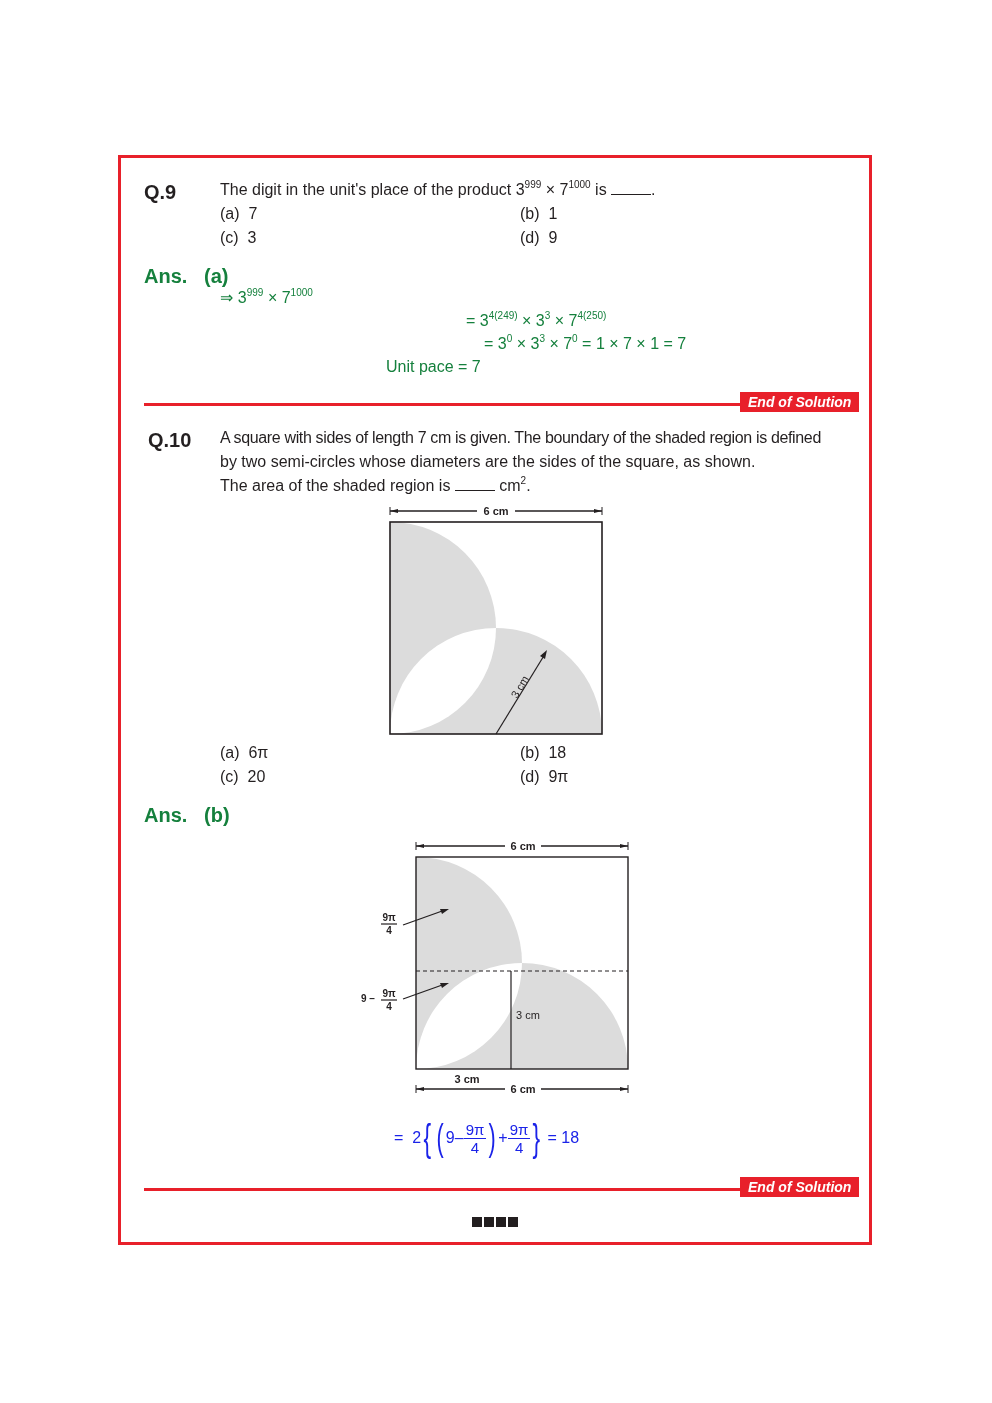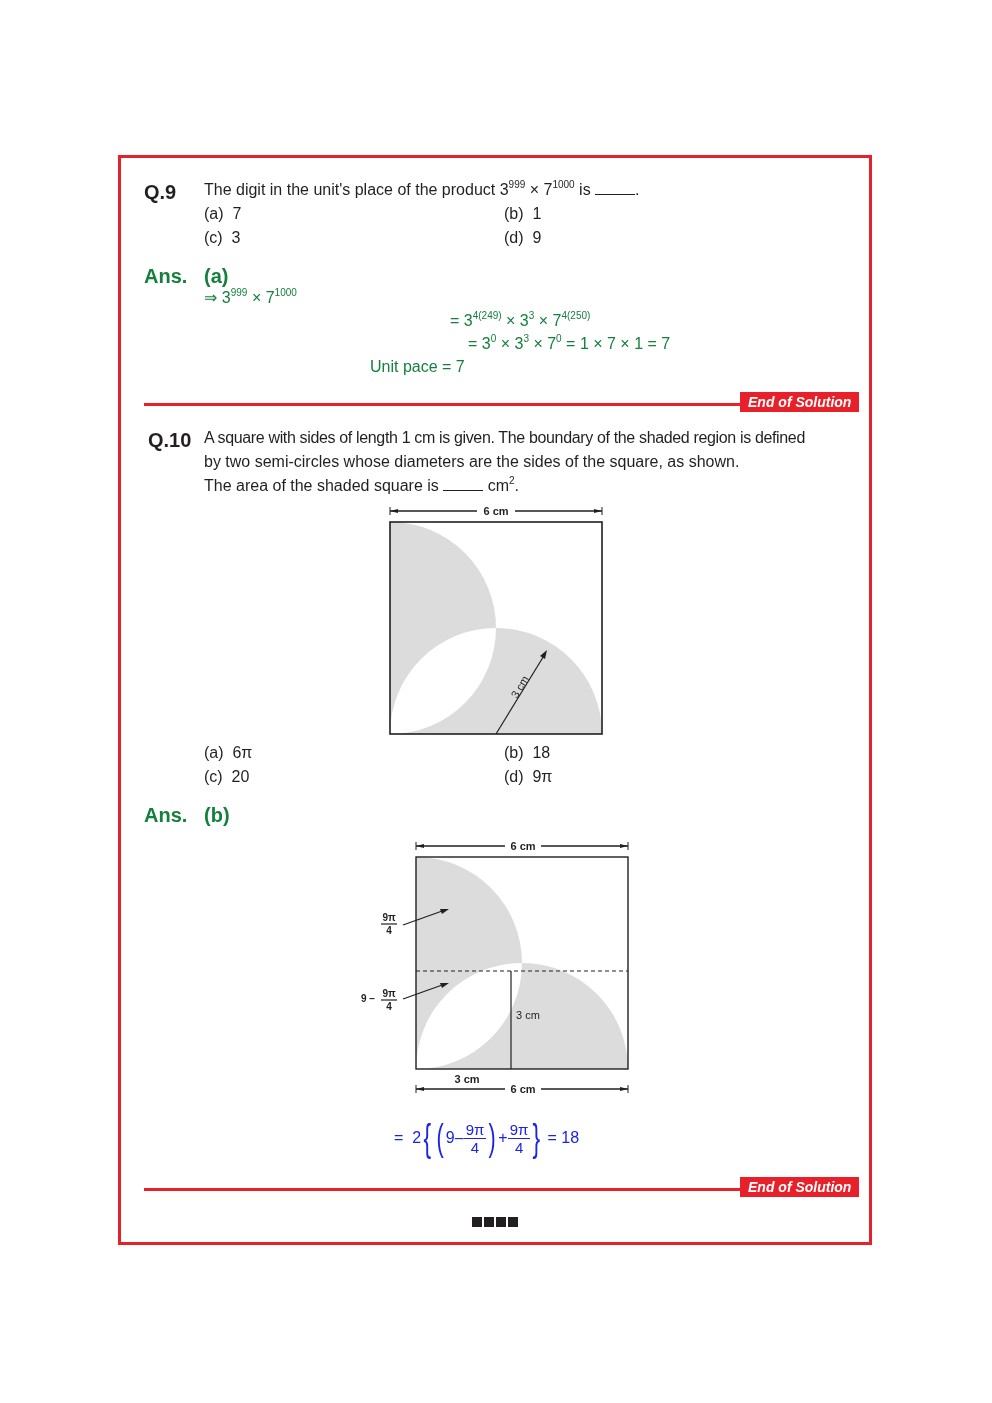--- a/index.html
+++ b/index.html
@@ -1,20 +1,20 @@
 <!DOCTYPE html>
 <html><head>
 <meta charset="utf-8">
 <style>
   html, body { margin:0; padding:0; background:#fff; }
   body { width:992px; height:1403px; position:relative; font-family:"Liberation Sans", sans-serif; color:#231f20; overflow:hidden; }
   .frame { position:absolute; left:118px; top:155px; width:754px; height:1090px; border:3px solid #e8202a; box-sizing:border-box; }
   .abs { position:absolute; white-space:nowrap; }
   .qnum { font-weight:bold; font-size:20px; }
-  .txt { font-size:16px; }
+  .txt { font-size:16px;margin-left:16px; }
   .blue { color:#15803d; }
   .bright { color:#1b23e8; }
   sup { font-size:10px; vertical-align:7px; line-height:0; }
   .eos-line { position:absolute; left:144px; height:3px; background:#e8202a; }
   .eos-badge { position:absolute; background:#e8202a; color:#fff; font-style:italic; font-weight:bold; font-size:14px; padding:2px 8px; line-height:16px; }
   .blanks { display:inline-block; border-bottom:1.5px solid #231f20; width:40px; height:12px; }
   .squares { position:absolute; left:472px; top:1217px; display:flex; gap:2px; }
   .squares span { width:10px; height:10px; background:#231f20; display:block; }
   .frac { display:inline-flex; flex-direction:column; align-items:center; vertical-align:middle; font-size:15px; line-height:17px; }
   .frac .n { border-bottom:1.5px solid currentColor; padding:0 2px; }
@@ -38,23 +38,23 @@
 <div class="abs qnum blue" style="left:204px;top:265px;">(a)</div>
 <div class="abs txt blue" style="left:204px;top:288px;"><span>⇒  3</span><sup>999</sup><span> × 7</span><sup>1000</sup></div>
 <div class="abs txt blue" style="left:450px;top:312px;"><span>= 3</span><sup>4(249)</sup><span> × 3</span><sup>3</sup><span> × 7</span><sup>4(250)</sup></div>
 <div class="abs txt blue" style="left:468px;top:335px;"><span>= 3</span><sup>0</sup><span> × 3</span><sup>3</sup><span> × 7</span><sup>0</sup><span> = 1 × 7 × 1 = 7</span></div>
 <div class="abs txt blue" style="left:370px;top:358px;">Unit pace = 7</div>
 
 <div class="eos-line" style="top:403px;width:596px;"></div>
 <div class="eos-badge" style="left:740px;top:392px;">End of Solution</div>
 
 <div class="abs qnum" style="left:148px;top:429px;">Q.10</div>
-<div class="abs txt" style="left:204px;top:429px;letter-spacing:-0.35px;">A square with sides of length 1 cm is given. The boundary of the shaded region is defined</div>
+<div class="abs txt" style="left:204px;top:429px;letter-spacing:-0.35px;">A square with sides of length 7 cm is given. The boundary of the shaded region is defined</div>
 <div class="abs txt" style="left:204px;top:453px;">by two semi-circles whose diameters are the sides of the square, as shown.</div>
-<div class="abs txt" style="left:204px;top:477px;"><span>The area of the shaded square is </span><span class="blanks"></span><span> cm</span><sup>2</sup><span>.</span></div>
+<div class="abs txt" style="left:204px;top:477px;"><span>The area of the shaded region is </span><span class="blanks"></span><span> cm</span><sup>2</sup><span>.</span></div>
 
 <svg class="abs" style="left:385px;top:503px;" width="225" height="236">
   <defs>
     <clipPath id="sq1">
         <rect x="5" y="19" width="212" height="212"></rect>
       </clipPath>
   </defs>
   <g clip-path="url(#sq1)">
     <circle cx="5" cy="125" r="106" fill="#dcdcdc"></circle>
     <circle cx="111" cy="231" r="106" fill="#dcdcdc"></circle>

